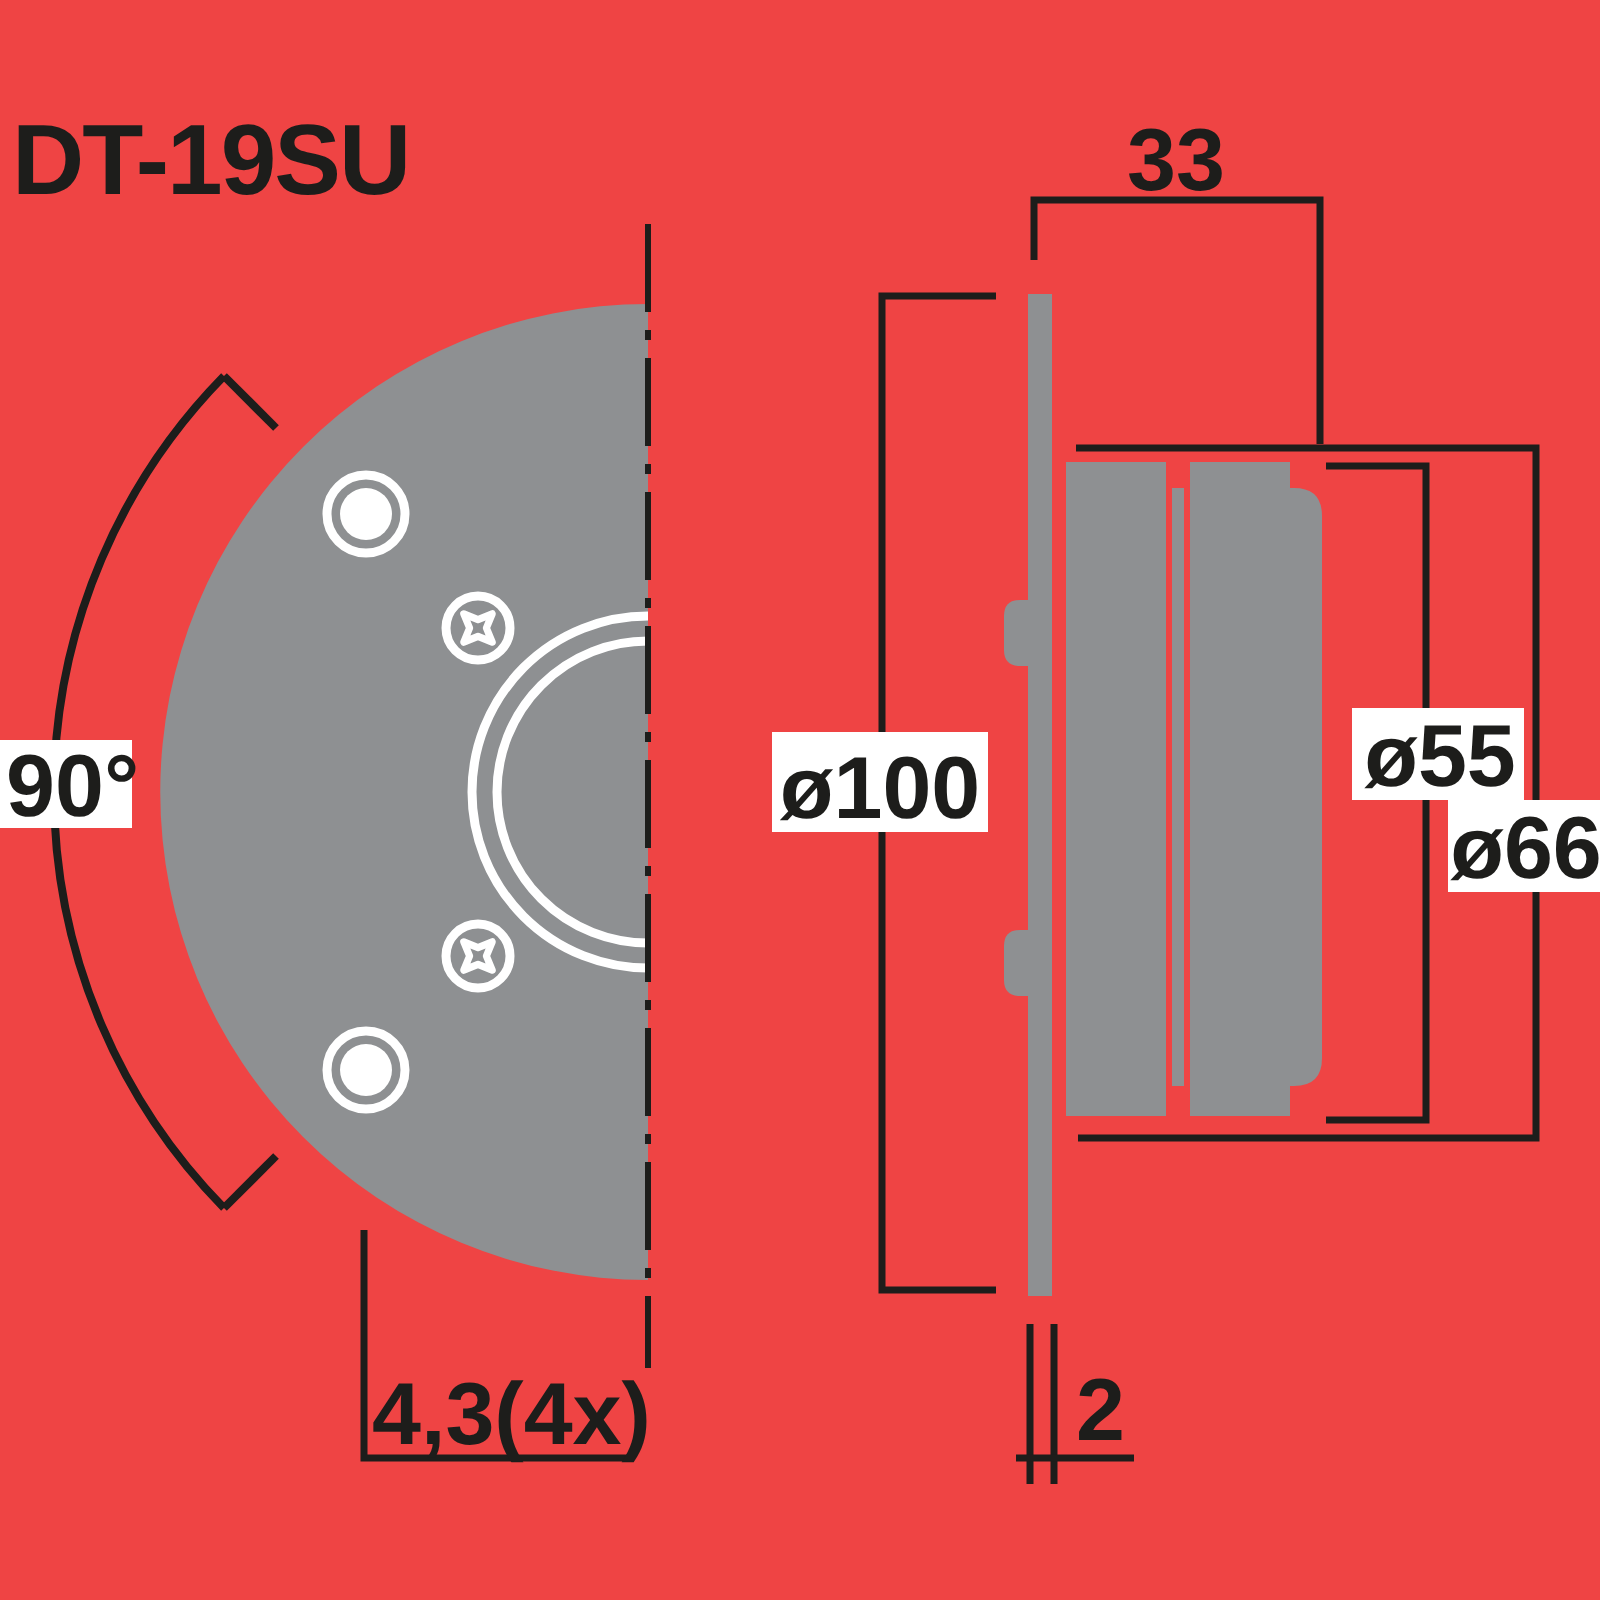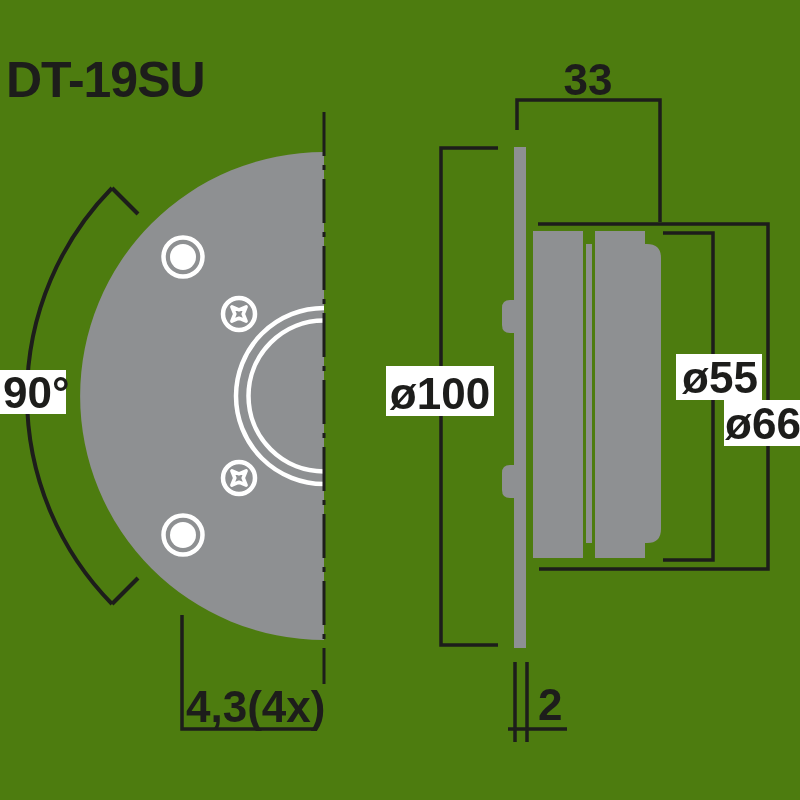--- a/index.html
+++ b/index.html
@@ -1,16 +1,16 @@
 <!DOCTYPE html>
 <html><head>
 <meta charset="utf-8">
 <style>
   html,body{margin:0;padding:0;background:#ffffff;}
-  .page{width:800px;height:800px;position:relative;background:#4d7c0f;overflow:hidden;}
+  .page{width:800px;height:800px;position:relative;background:#ef4444;overflow:hidden;}
   svg{display:block;}
   text{font-family:"Liberation Sans", sans-serif;font-weight:700;fill:#1d1d1b;}
   .t-title{font-size:50px;letter-spacing:-1px;}
   .t-dim{font-size:44px;}
   .part{fill:#8e9092;stroke:none;}
   .dimline{fill:none;stroke:#1d1d1b;stroke-width:3.5;}
   .arcline{fill:none;stroke:#1d1d1b;stroke-width:4;}
   .centerline{fill:none;stroke:#1d1d1b;stroke-width:3;stroke-dasharray:44 9 5 9;}
   .wline{fill:none;stroke:#ffffff;stroke-width:4.5;}
   .wdot{fill:#ffffff;stroke:none;}

